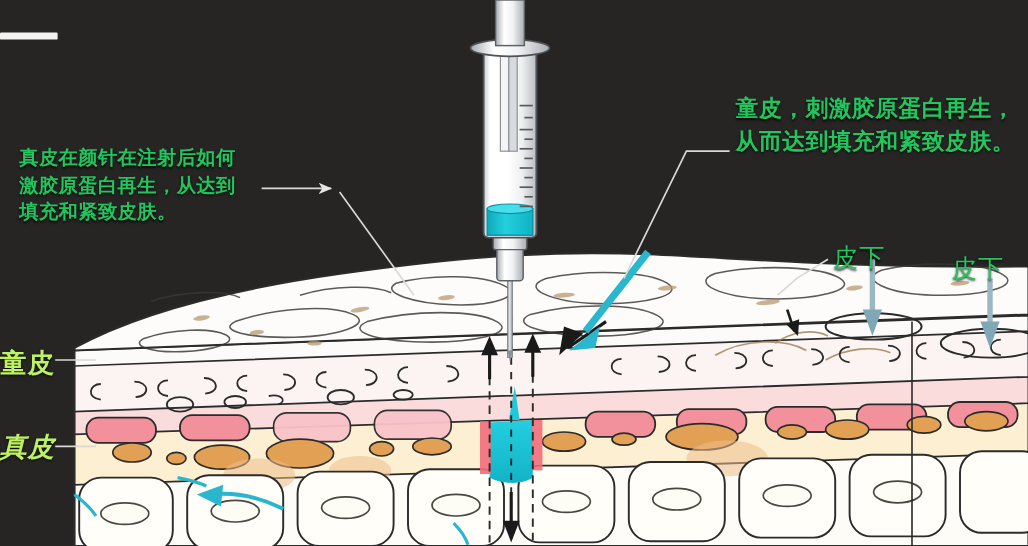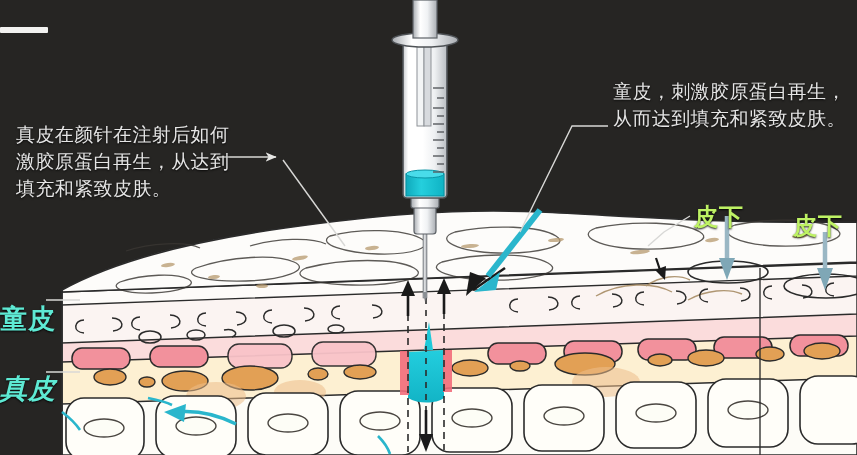--- a/index.html
+++ b/index.html
@@ -16,53 +16,52 @@
     font-family: "Liberation Sans", "DejaVu Sans", sans-serif;
   }
   #art {
     position: absolute;
     left: 0; top: 0;
     width: 857px;
     height: 455px;
   }
   .anno {
     position: absolute;
-    color: #e5e5e5;
-    font-weight: 400;
+    color: #22c55e;
+    font-weight: 700;
     line-height: 1.42;
     white-space: pre-line;
     text-shadow: 0 1px 2px rgba(0,0,0,0.85);
     letter-spacing: 0.4px;
   }
   #txt-left {
     left: 16px;
     top: 122px;
-    font-size: 19px;
+    font-size: 16px;
   }
   #txt-right {
     left: 613px;
     top: 79px;
     font-size: 19px;
   }
   .layer-label {
     position: absolute;
-    color: #5eead4;
+    color: #bef264;
     font-weight: 700;
-    font-size: 27px;
+    font-size: 22px;
     text-shadow: 0 1px 2px rgba(0,0,0,0.9);
     letter-spacing: 1px;
-    margin-top: 13px;
   }
   #lbl-epidermis { left: 0px; top: 288px; }
   #lbl-dermis    { left: 0px; top: 358px; font-style: italic; }
   .sub-label {
     position: absolute;
-    color: #bef264;
-    font-weight: 700;
-    font-size: 24px;
+    color: #22c55e;
+    font-weight: 400;
+    font-size: 21px;
     text-shadow: 0 1px 2px rgba(0,0,0,0.9);
     letter-spacing: 1px;
   }
   #lbl-sub-1 { left: 694px; top: 201px; }
   #lbl-sub-2 { left: 793px; top: 210px; }
   #top-bar {
     position: absolute;
     left: 0px;
     top: 27px;
     width: 48px;

